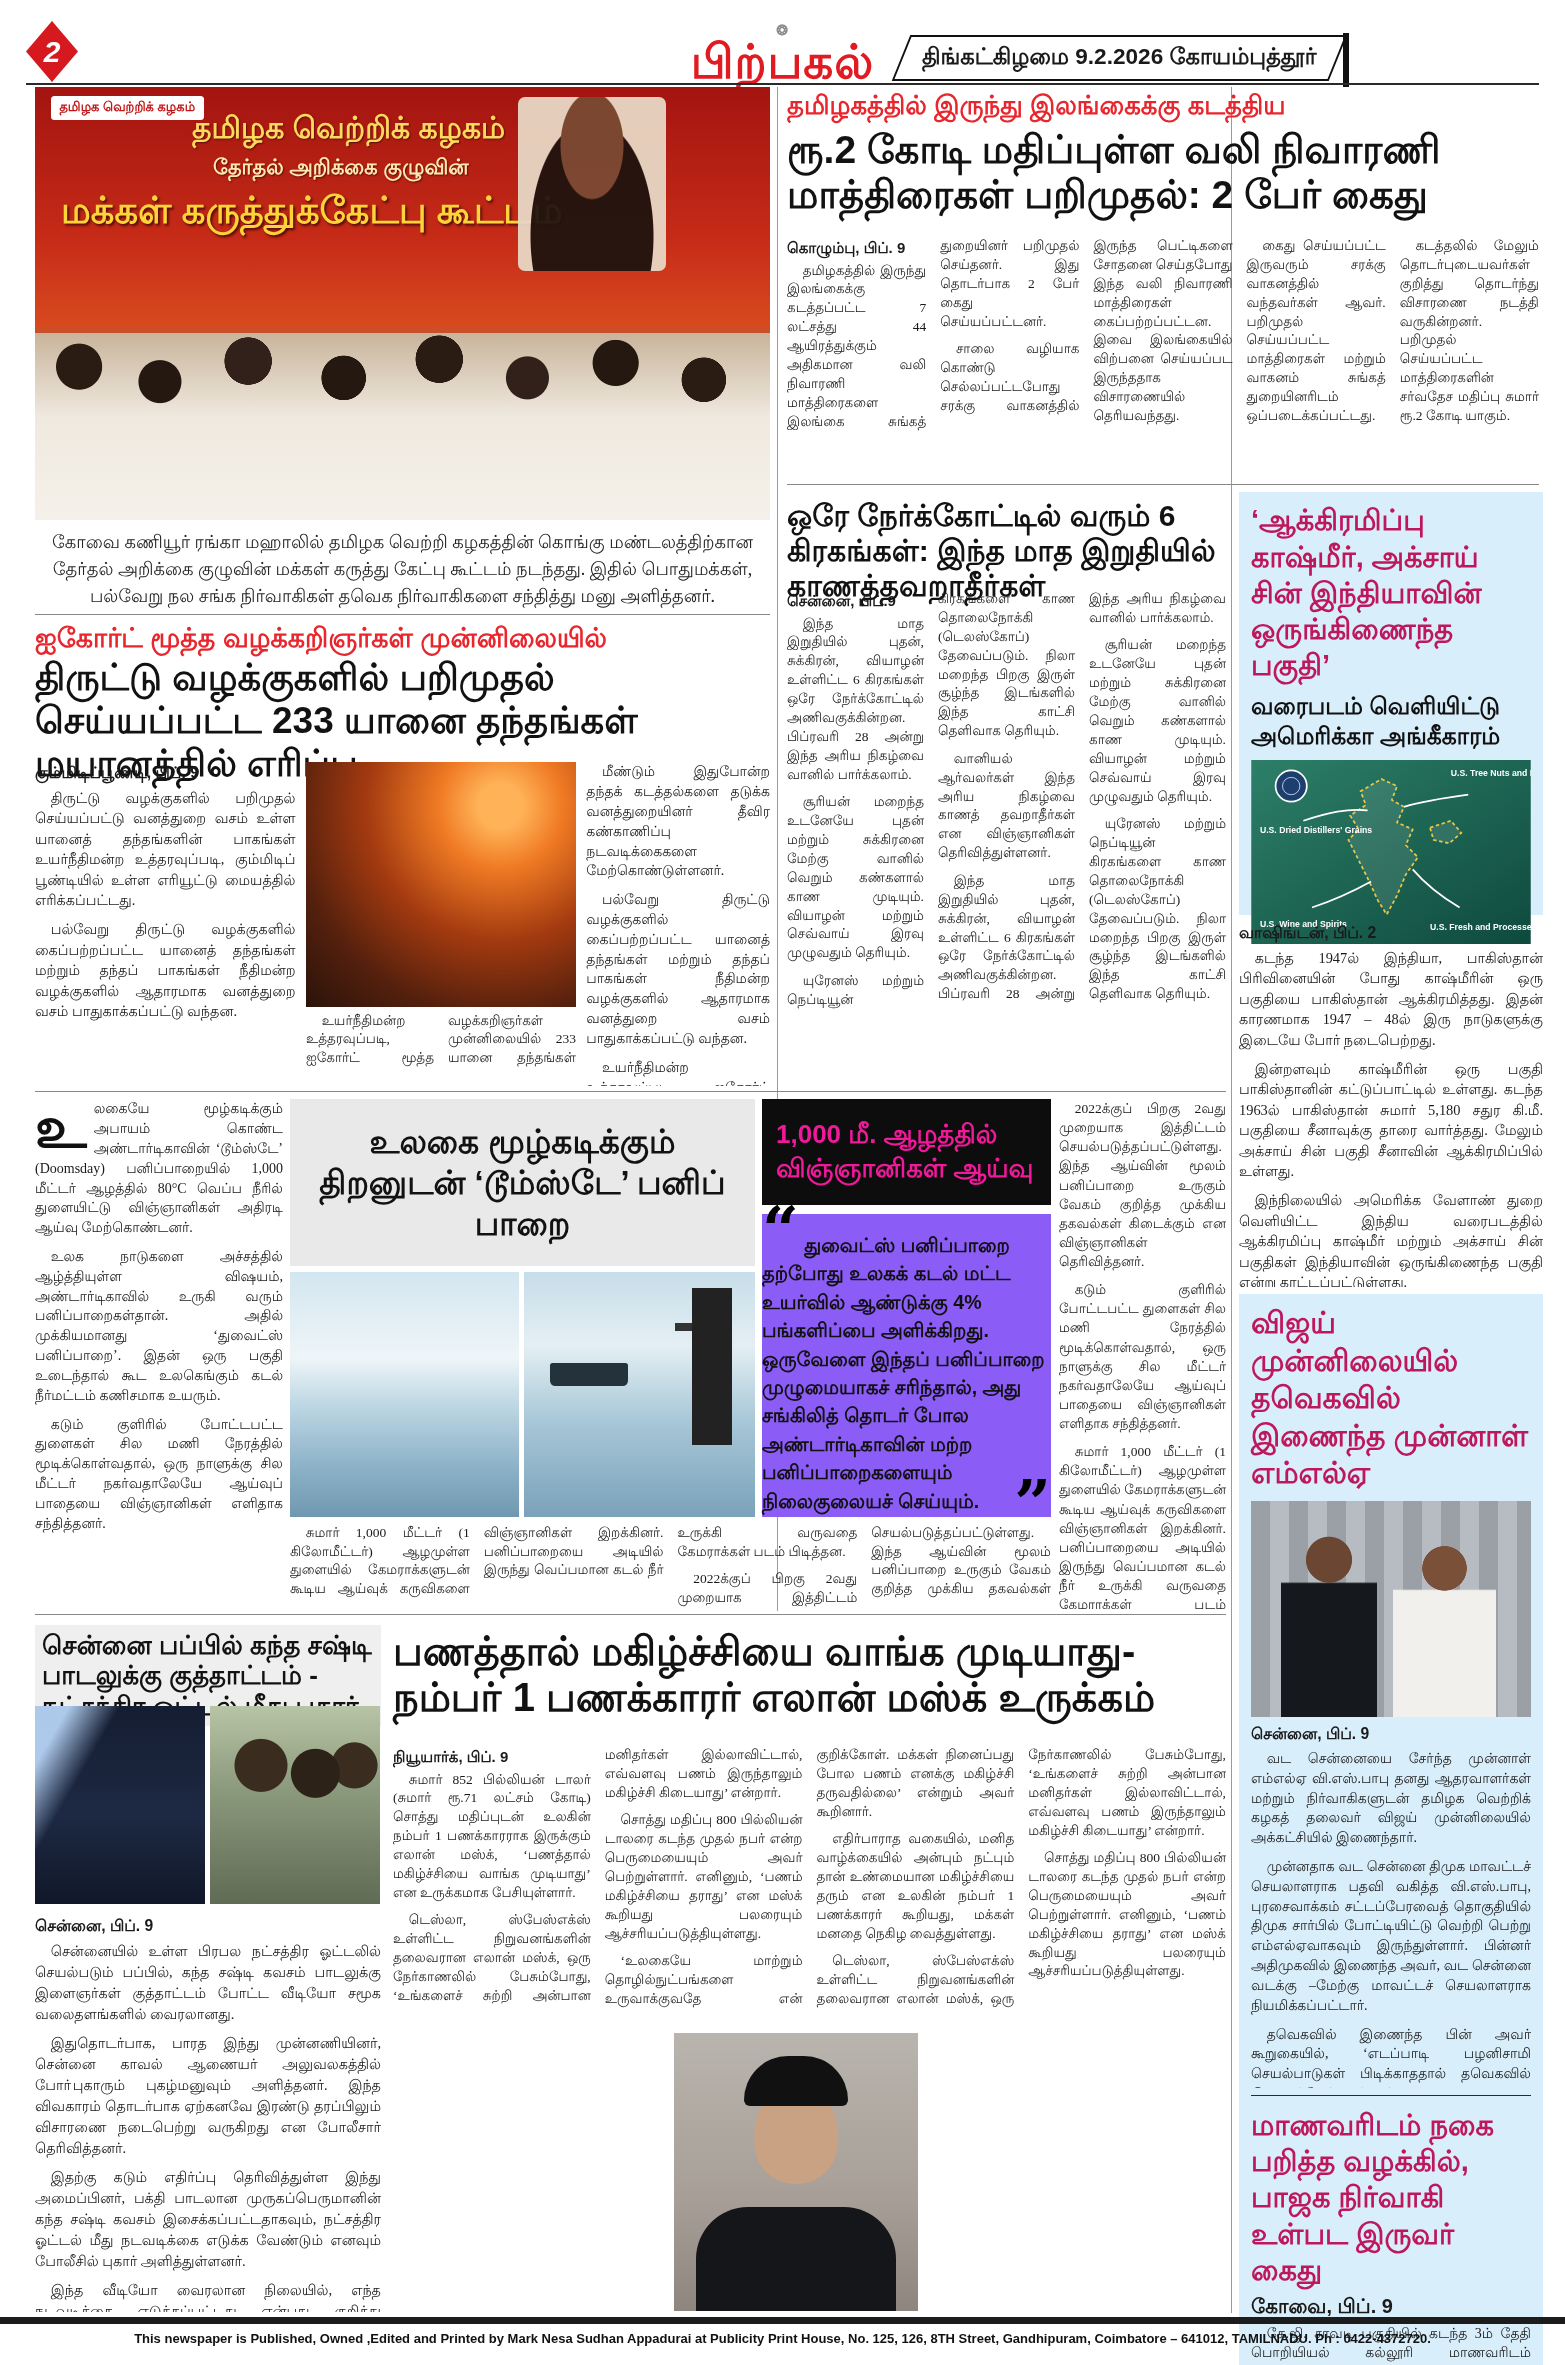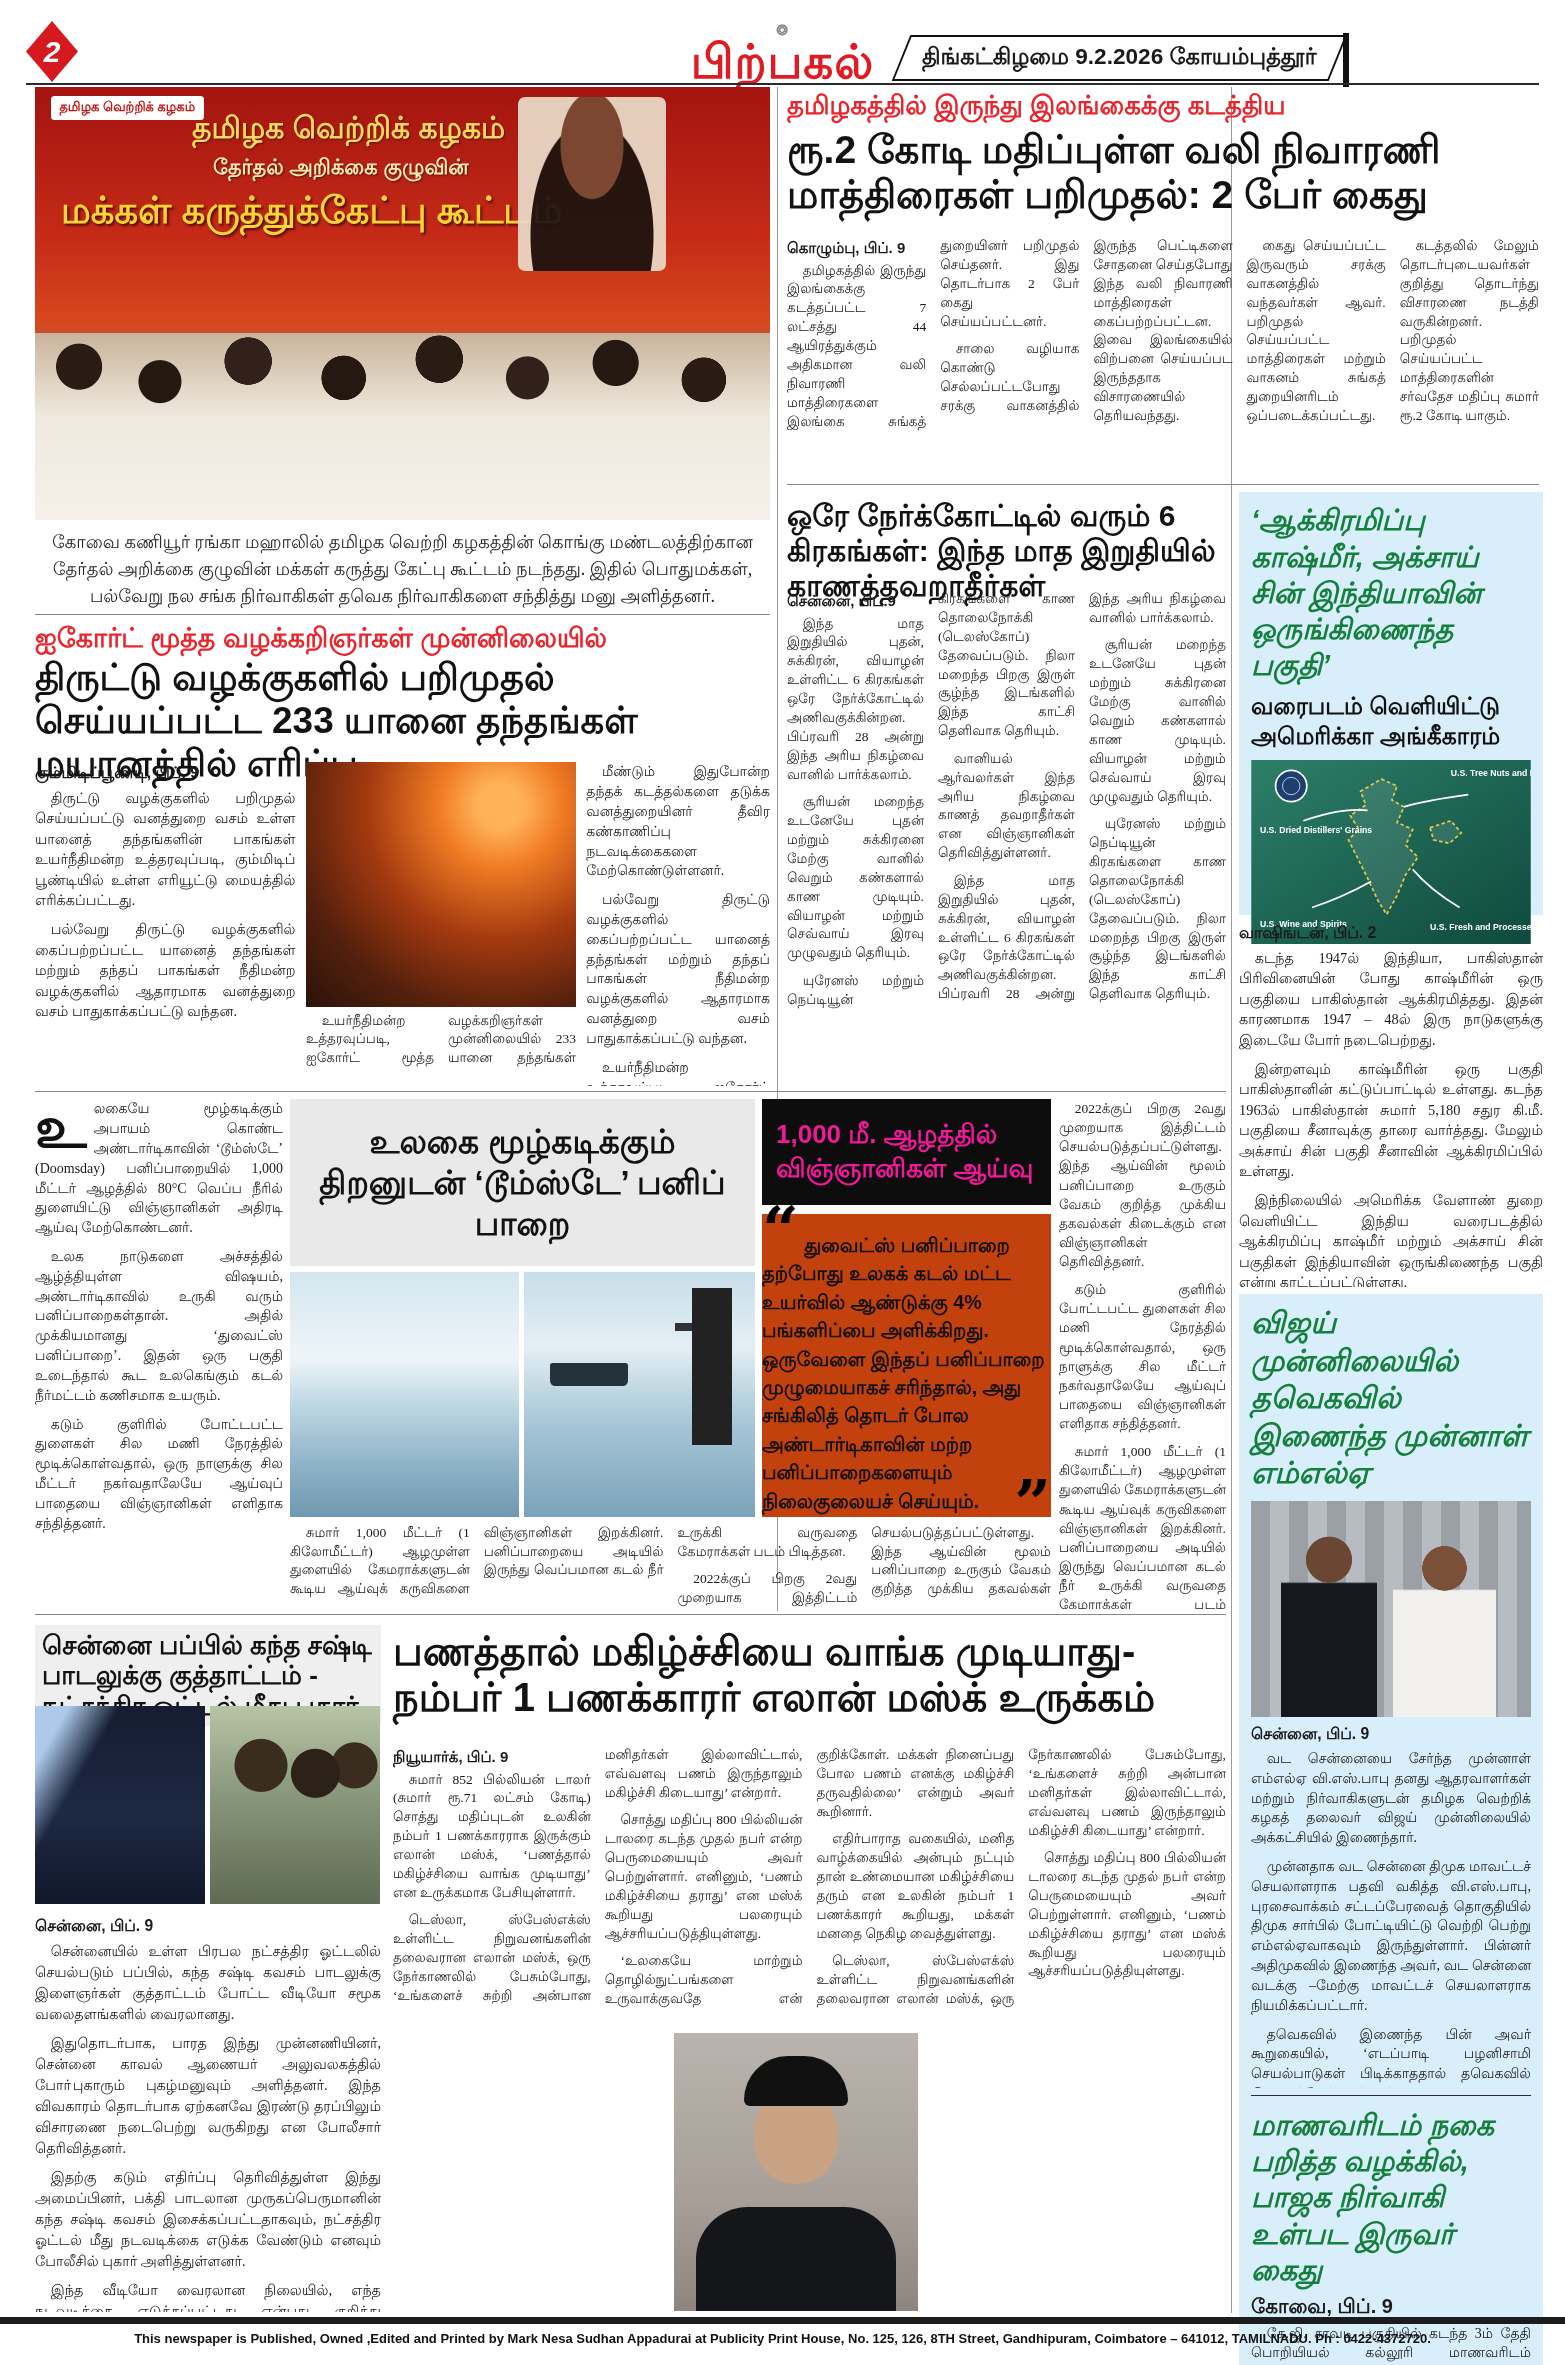--- a/index.html
+++ b/index.html
@@ -4,21 +4,21 @@
 <style>
   html,body{margin:0;padding:0;background:#fff;}
   #page{position:relative;width:1565px;height:2366px;background:#fff;overflow:hidden;
         font-family:"Liberation Serif",serif;color:#1a1a1a;}
   .abs{position:absolute;}
   .hline{position:absolute;height:1.7px;background:#2a2a2a;}
   .vline{position:absolute;width:0.9px;background:#9a9a9a;}
   .sans{font-family:"Liberation Sans",sans-serif;}
   .kicker{color:#e8262d;font-family:"Liberation Sans",sans-serif;font-weight:bold;}
   .headline{color:#121212;font-family:"Liberation Sans",sans-serif;font-weight:800;line-height:1.16;}
-  .magenta{color:#15803d;font-style:italic;}
+  .magenta{color:#be185d;}
   .dateline{font-weight:bold;font-family:"Liberation Sans",sans-serif;}
   .bodytext{text-align:justify;overflow:hidden;}
   .bodytext p{margin:0 0 8.7px 0;text-indent:15.7px;}
   .cols2{column-count:2;column-gap:14px;}
   .cols3{column-count:3;column-gap:14px;}
   .cols4{column-count:4;column-gap:14px;}
   .cols5{column-count:5;column-gap:14px;}
   .photo{position:absolute;overflow:hidden;}
   .dropcap::first-letter{font-size:57px;line-height:0.85;float:left;padding:5.2px 7px 0 0;font-weight:bold;color:#111;}
   .caption{font-size:18px;line-height:1.5;text-align:center;color:#222;}
@@ -86,21 +86,21 @@
   .musk-cap{position:absolute;left:50%;top:22.6px;transform:translateX(-50%);width:104px;height:50px;
      background:#111;border-radius:52px 52px 7px 7px;}
   .musk-face{position:absolute;left:50%;top:57px;transform:translateX(-50%);width:83px;height:94px;
      background:#c9a183;border-radius:40px;}
   .musk-jacket{position:absolute;left:50%;bottom:0;transform:translateX(-50%);width:200px;height:104px;
      background:#15161a;border-radius:52px 52px 0 0;}
   
   .bluebox{position:absolute;background:#d9eefb;}
   .blackbox{position:absolute;background:#0d0d0d;color:#f0199a;display:flex;align-items:center;
      font-family:"Liberation Sans",sans-serif;font-weight:800;font-size:26px;line-height:1.3;padding:8.7px 14px;}
-  .quote{position:absolute;background:#c2410c;font-family:"Liberation Sans",sans-serif;font-weight:bold;
+  .quote{position:absolute;background:#8b5cf6;font-family:"Liberation Sans",sans-serif;font-weight:bold;
      font-size:19.6px;line-height:1.45;color:#111;}
   .quote .qmark{font-size:64px;line-height:.5;color:#000;font-family:"DejaVu Serif",serif;}
   .graybox{position:absolute;background:#e9e9e9;display:flex;align-items:center;justify-content:center;text-align:center;}
   .maplabel{fill:#ffffff;font-family:"Liberation Sans",sans-serif;font-size:10px;font-weight:bold;}
   .footerbar{position:absolute;left:0;top:2317px;width:1565px;height:7px;background:#1c1c1c;}
   .imprint{position:absolute;left:0;top:2331px;width:1565px;text-align:center;
      font-family:"Liberation Sans",sans-serif;font-size:13px;font-weight:bold;color:#111;}
 </style>
 </head>
 <body>

